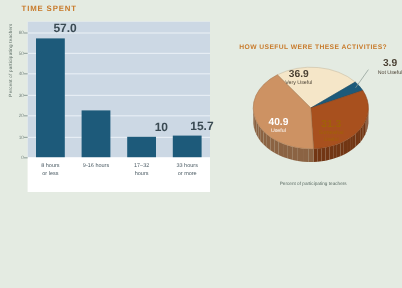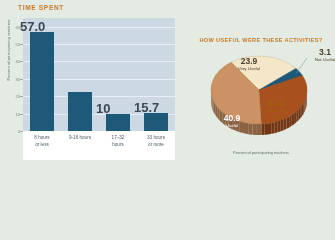--- a/index.html
+++ b/index.html
@@ -51,22 +51,22 @@
     background:#9aa8a2;
   }
   #bars{
     position:absolute; left:0; top:0; width:152px; height:113px;
   }
   .bar{
     position:absolute; bottom:0; width:24px;
     background:#1d5a7a;
   }
   .barval{
-    position:absolute; width:44px; text-align:left;
-    font-size:13px; font-weight:bold; color:#3a4a53;
+    position:absolute; width:44px; text-align:right;
+    font-size:10px; font-weight:bold; color:#3a4a53;
     transform:translateX(-50%);
   }
   #xlabels{
     position:absolute; left:0; top:113px; width:152px; height:29px;
   }
   .xlab{
     position:absolute; top:4px; width:44px; text-align:center;
     font-size:4.6px; color:#4a5a63; line-height:1.45;
     transform:translateX(-50%);
   }
@@ -195,31 +195,31 @@
         <path d="M9.402553864923334,50.159004266335394 L8.542985943423894,47.09959745569032 L8.542985943423894,58.09959745569032 L9.402553864923334,61.159004266335394 Z" fill="rgb(139,99,67)"></path>
         <path d="M8.542985943423894,47.09959745569032 L8.08288954279778,43.99726455725898 L8.08288954279778,54.99726455725898 L8.542985943423894,58.09959745569032 Z" fill="rgb(139,99,67)"></path>
         <path d="M8.08288954279778,43.99726455725898 L8.02613754490578,40.87811959582422 L8.02613754490578,51.87811959582422 L8.08288954279778,54.99726455725898 Z" fill="rgb(139,99,67)"></path>
         <path d="M56,42 L28.110312294209358,14.328132473473847 A48,34 0 0 1 93.04683314704812,20.380950062273463 Z" fill="#f5e6c8" stroke="rgb(201,189,164)" stroke-width="0.5"></path>
         <path d="M56,42 L93.04683314704812,20.380950062273463 A48,34 0 0 1 99.34449210756964,27.39295403218682 Z" fill="#1d5a7a" stroke="rgb(24,74,100)" stroke-width="0.5"></path>
         <path d="M56,42 L99.34449210756964,27.39295403218682 A48,34 0 0 1 58.314149159853166,75.96046318089415 Z" fill="#a8501e" stroke="rgb(138,66,25)" stroke-width="0.5"></path>
         <path d="M56,42 L58.314149159853166,75.96046318089415 A48,34 0 0 1 28.110312294209344,14.32813247347385 Z" fill="#cd9263" stroke="rgb(168,120,81)" stroke-width="0.5"></path>
         <path d="M93.25932223547011,25.210131486170308 L104,10" stroke="#8c9a94" stroke-width="0.6" fill="none"></path>
       </svg>
   <div class="plabel" style="left: 46px; top: 16px; color: rgb(74, 64, 51);">
-        <span class="pnum">23.9</span>
+        <span class="pnum">36.9</span>
         <span class="pname">Very Useful</span>
       </div>
       <div class="plabel" style="left: 122px; top: 7px; color: rgb(74, 64, 51);">
-        <span class="pnum">3.1</span>
+        <span class="pnum">3.9</span>
         <span class="pname">Not Useful</span>
       </div>
       <div class="plabel" style="left: 73px; top: 60px; color: #a16207;">
         <span class="pnum">31.3</span>
         <span class="pname">Somewhat<br>Useful</span>
       </div>
-      <div class="plabel" style="left: 29px; top: 73px; color: rgb(255, 255, 255);">
+      <div class="plabel" style="left: 29px; top: 56px; color: rgb(255, 255, 255);">
         <span class="pnum">40.9</span>
         <span class="pname">Useful</span>
       </div>
     </div>
 
   <div id="pie-caption">Percent of participating teachers</div>
 </div>
 
 </body></html>

